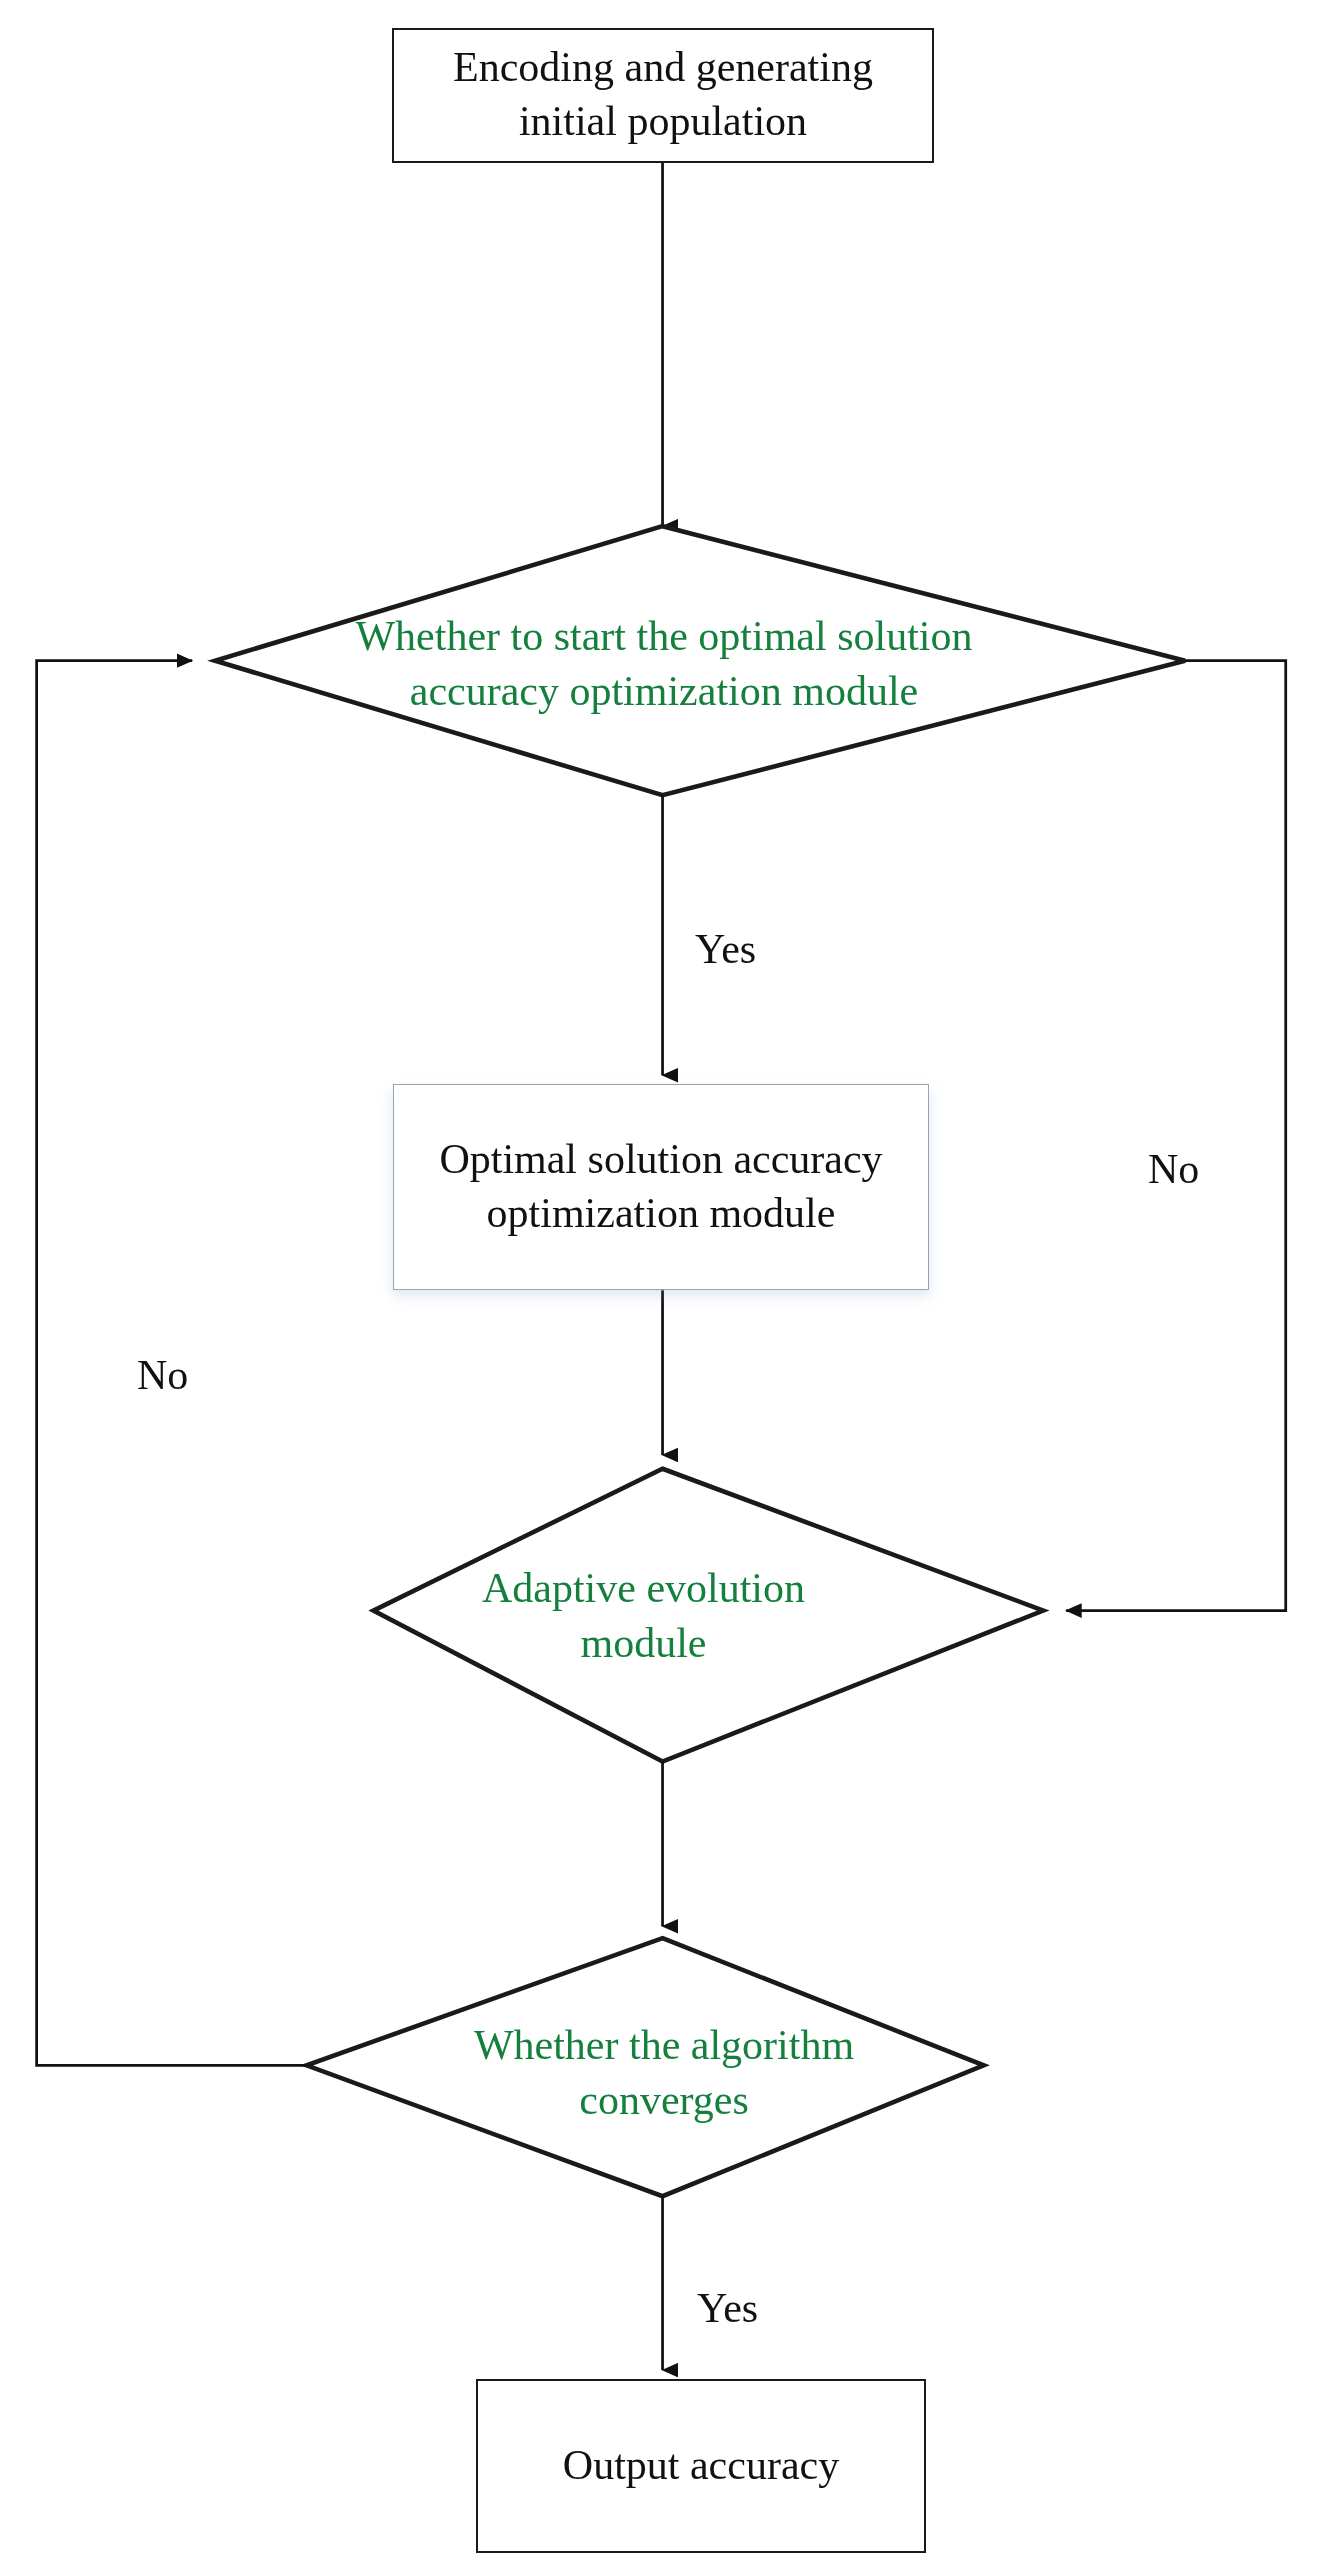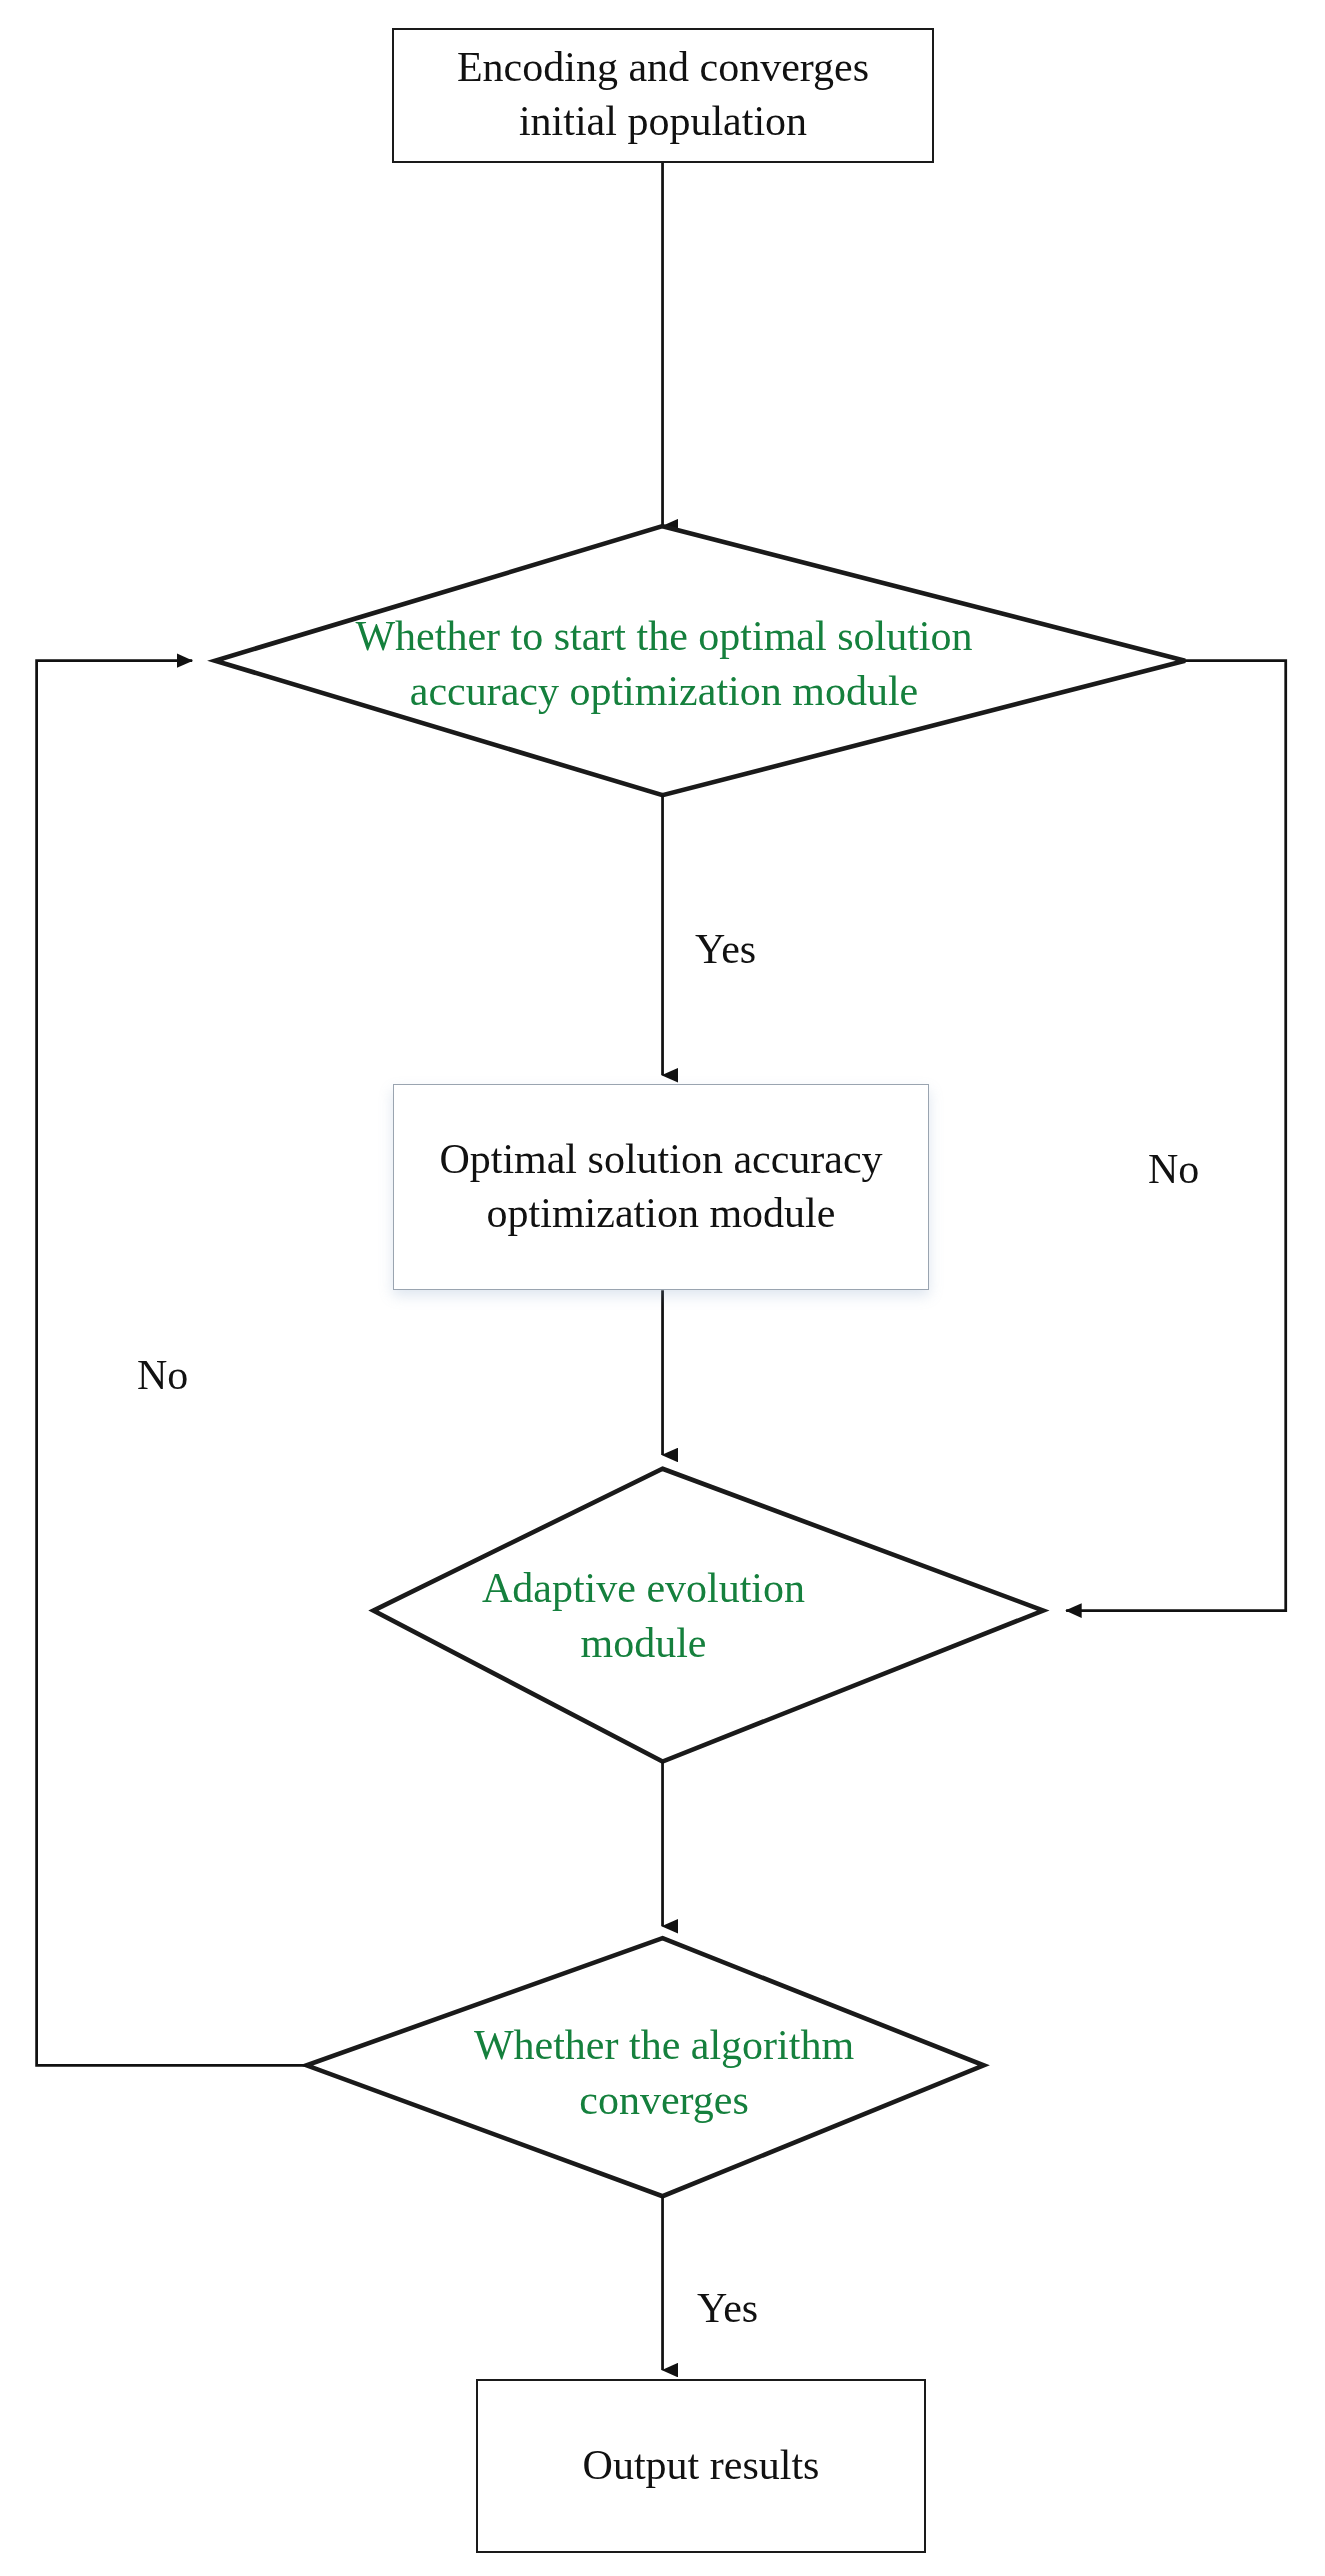--- a/index.html
+++ b/index.html
@@ -100,21 +100,21 @@
     <polygon points="724,2118 1075,2257 724,2400 335,2257" fill="#ffffff" stroke="#1a1a1a" stroke-width="5"></polygon>
 
     <line x1="724" y1="2400" x2="724" y2="2590" stroke="#111111" stroke-width="3" marker-end="url(#arrowDown)"></line>
 
     <path d="M1295,722 L1405,722 L1405,1760 L1165,1760" fill="none" stroke="#111111" stroke-width="3" marker-end="url(#arrowLeft)"></path>
 
     <path d="M335,2257 L40,2257 L40,722 L210,722" fill="none" stroke="#111111" stroke-width="3" marker-end="url(#arrowRight)"></path>
   </svg>
 
   <div class="node proc" style="left:392px; top:27.5px; width:542px; height:135px;">
-    <span class="txt">Encoding and converges
+    <span class="txt">Encoding and generating
 initial population</span>
   </div>
 
   <div class="diamond-label" style="left:275px; top:595px; width:778px; height:137px;">
     <span>Whether to start the optimal solution
 accuracy optimization module</span>
   </div>
 
   <div class="node proc soft" style="left:393px; top:1084px; width:536px; height:206px;text-align:center;">
     <span class="txt">Optimal solution accuracy
@@ -125,21 +125,21 @@
     <span>Adaptive evolution
 module</span>
   </div>
 
   <div class="diamond-label" style="left:403px; top:2004px; width:522px; height:137px;">
     <span>Whether the algorithm
 converges</span>
   </div>
 
   <div class="node proc" style="left:476px; top:2379px; width:450px; height:174px;">
-    <span class="txt">Output results</span>
+    <span class="txt">Output accuracy</span>
   </div>
 
   <div class="edge-label" style="left:695px; top:892px;">Yes</div>
 
   <div class="edge-label" style="left:1148px; top:1112px;">No</div>
 
   <div class="edge-label" style="left:137px; top:1318px;">No</div>
 
   <div class="edge-label" style="left:697px; top:2251px;">Yes</div>
 

